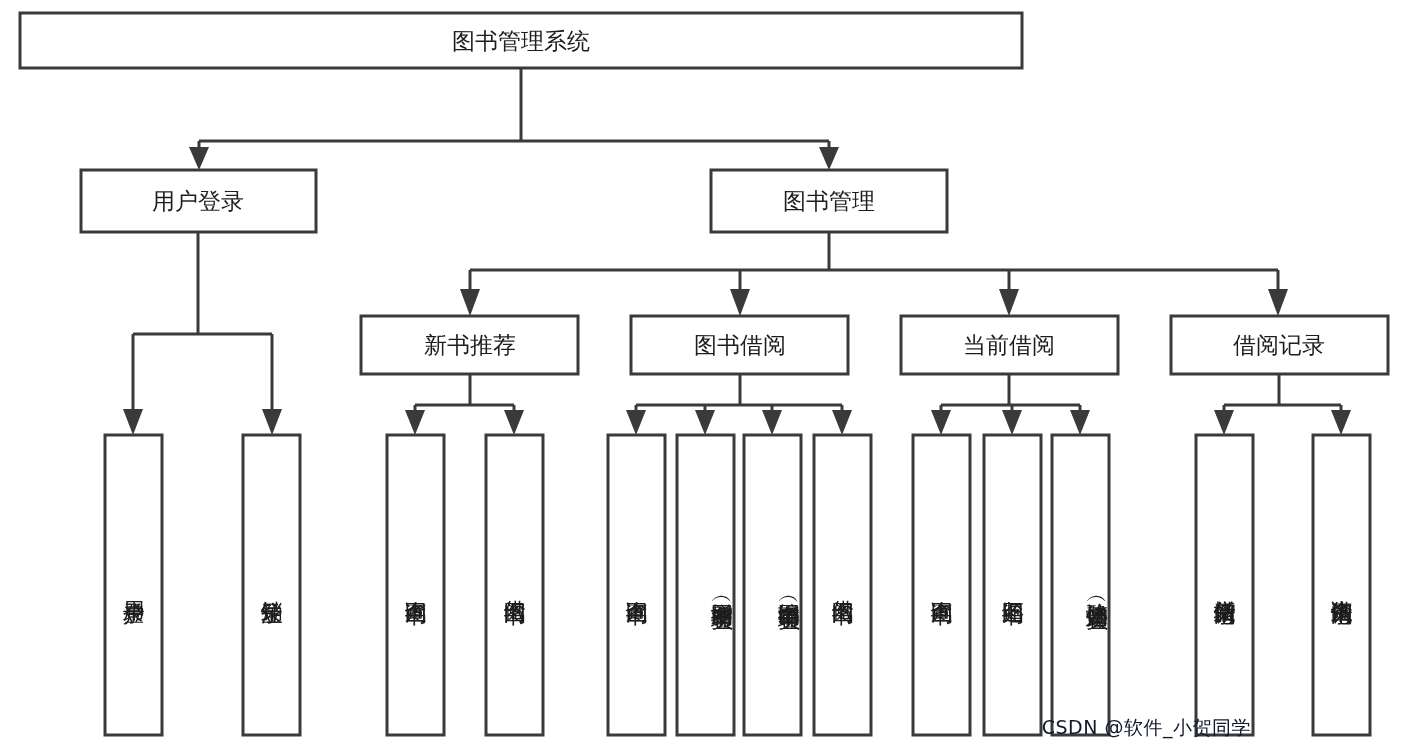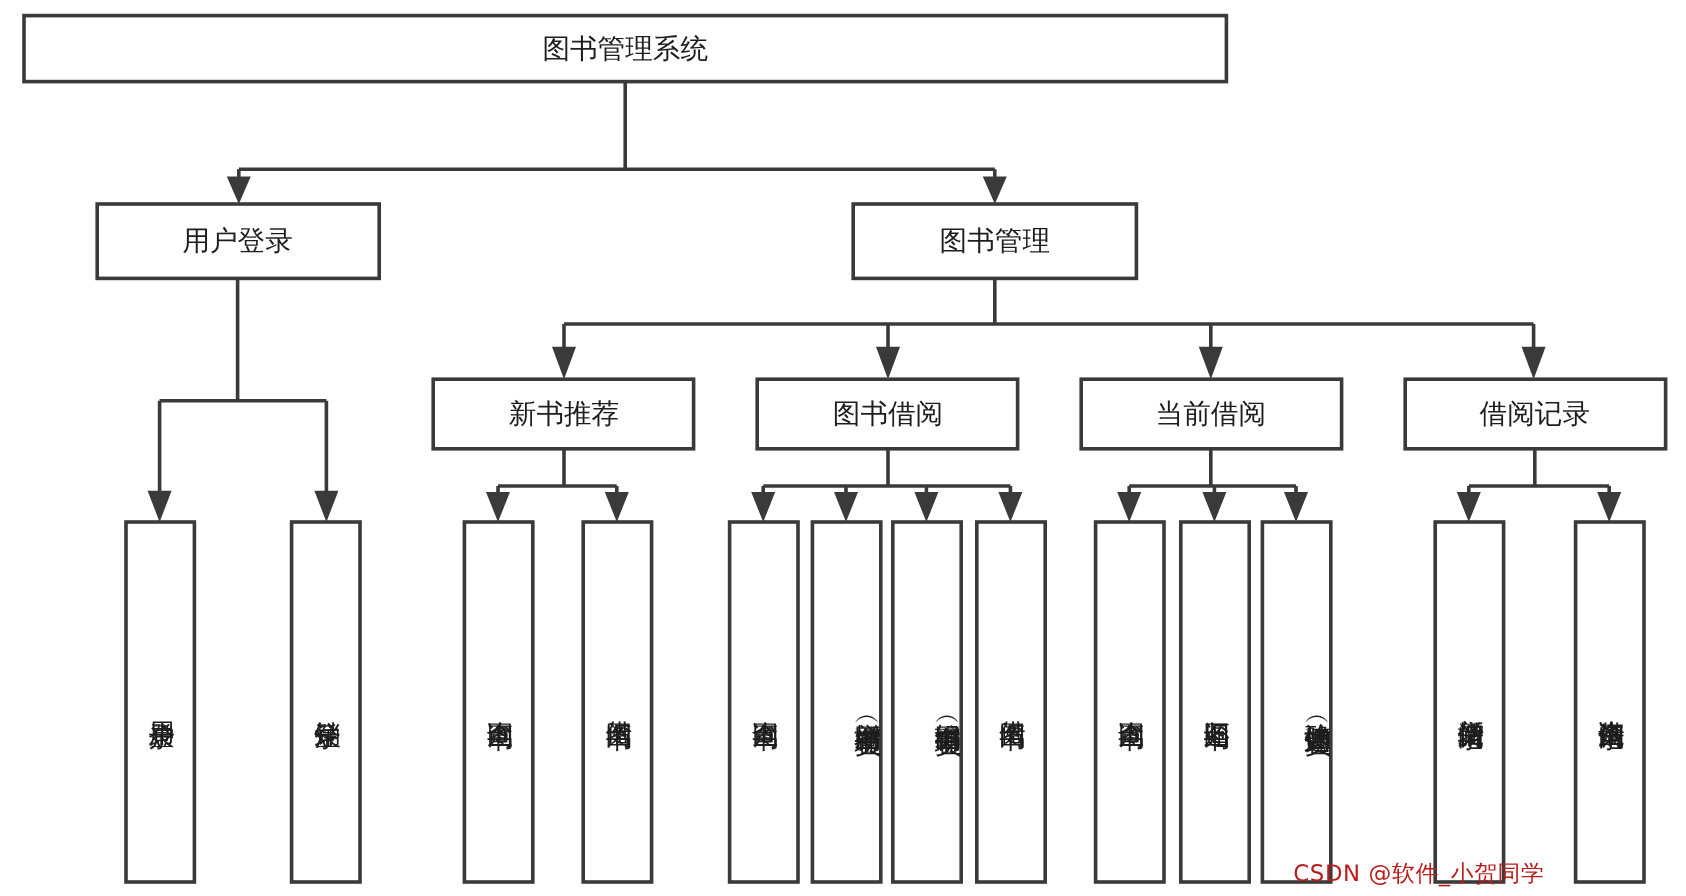--- a/index.html
+++ b/index.html
@@ -12,21 +12,20 @@
     height: 747px;
     font-family: "DejaVu Sans", "Liberation Sans", sans-serif;
     overflow: hidden;
     position: relative;
   }
   #diagram-root {
     position: relative;
     width: 1259px;
     height: 747px;
     background: #ffffff;
-    padding-left: 36px;
   }
   svg.diagram-canvas {
     position: absolute;
     left: 0;
     top: 0;
     width: 1405px;
     height: 747px;
   }
   .node-box {
     fill: #ffffff;
@@ -64,21 +63,21 @@
     text-align: center;
     pointer-events: none;
     user-select: none;
   }
   .watermark {
     position: absolute;
     right: 8px;
     bottom: 6px;
     font-family: "DejaVu Sans", "Liberation Sans", sans-serif;
     font-size: 19px;
-    color: #b91c1c;
+    color: #0f172a;
     letter-spacing: 0.5px;
     white-space: nowrap;
   }
 </style>
 </head>
 <body>
 
 <div id="diagram-root">
 
   <svg class="diagram-canvas" viewBox="0 0 1405 747">

